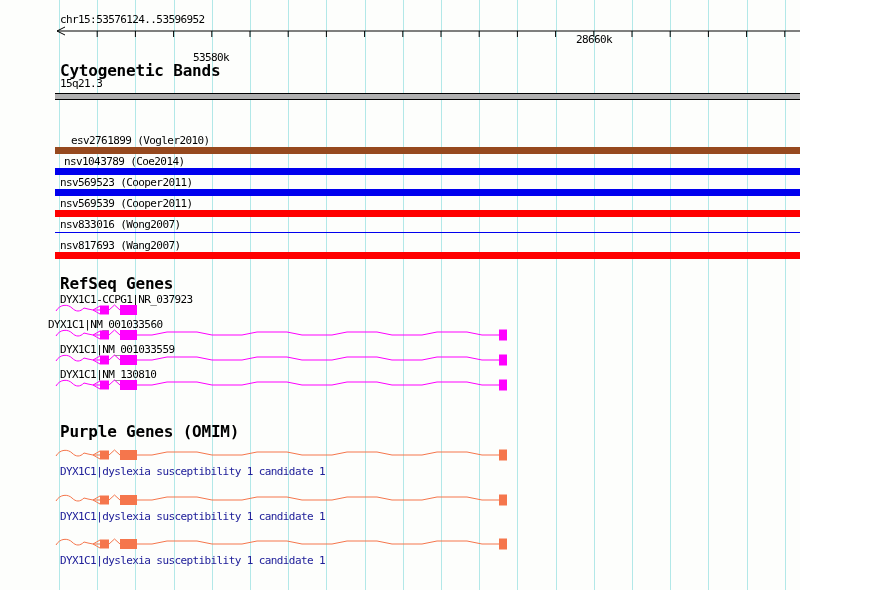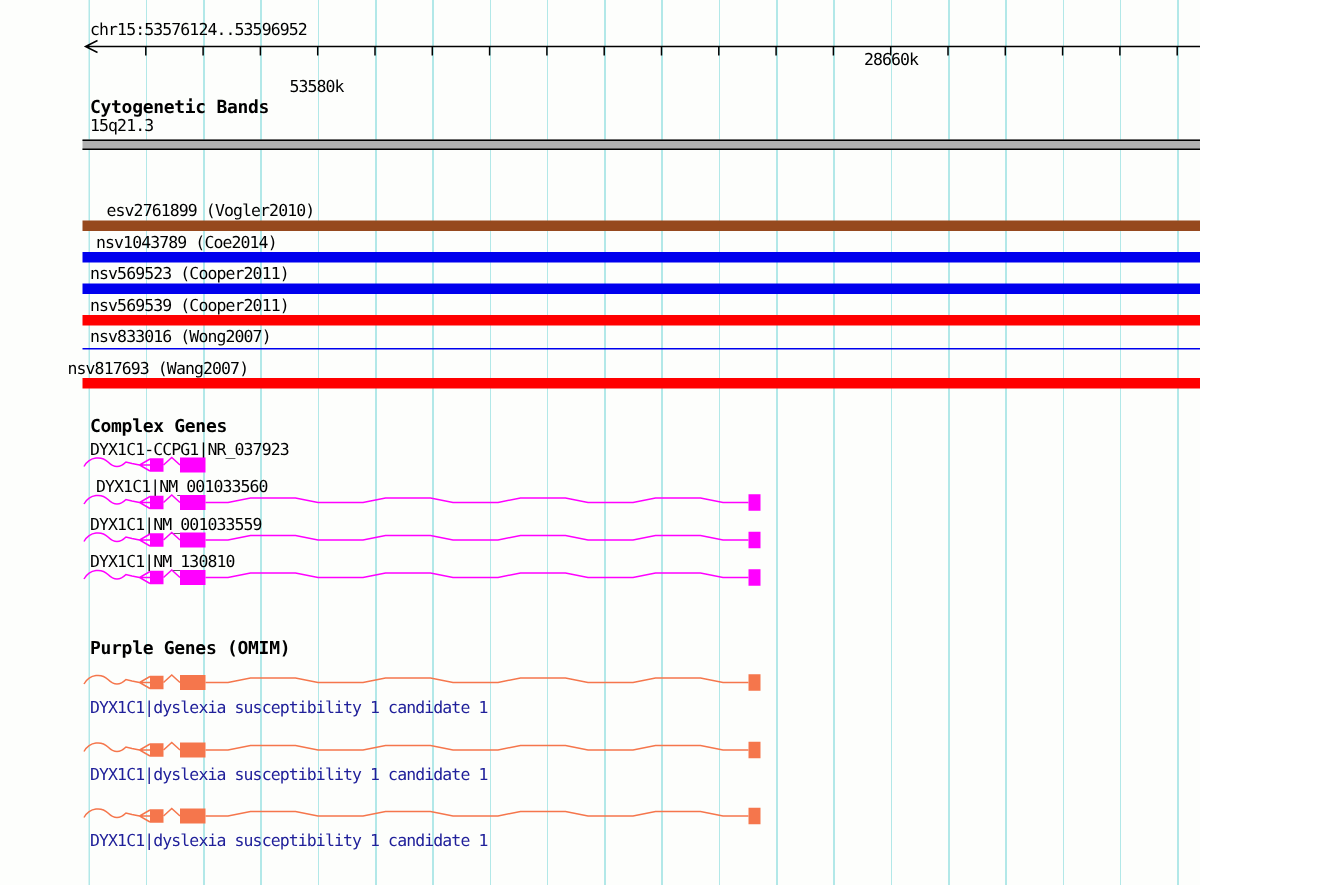--- a/index.html
+++ b/index.html
@@ -17,21 +17,21 @@
       #b2e8e8 0px, #b2e8e8 1px, transparent 1px, transparent 38.2px);
     pointer-events: none;
   }
   .small-label {
     position: absolute;
     font-size: 11px; line-height: 11px; letter-spacing: -0.6px;
     white-space: pre;
   }
   .track-title {
     position: absolute; left: 60px;
-    font-size: 12px; line-height: 12px; font-weight: bold;
+    font-size: 16px; line-height: 12px; font-weight: bold;
     letter-spacing: -0.2px; white-space: pre;
   }
   .tick-label { transform: translateX(-50%); }
   .var-bar {
     position: absolute; left: 55px; width: 807px; height: 7px;
   }
   .cyto-band {
     position: absolute; left: 55px; width: 808px; height: 7px;
     box-sizing: border-box;
     border-top: 1px solid #000; border-bottom: 1px solid #000;
@@ -65,33 +65,33 @@
 
   <div class="small-label" style="left:60px; top:177px">nsv569523 (Cooper2011)</div>
   <div class="var-bar" style="top: 189px; background: rgb(0, 0, 238); height: 7px;"></div>
 
   <div class="small-label" style="left:60px; top:198px">nsv569539 (Cooper2011)</div>
   <div class="var-bar" style="top: 210px; background: rgb(255, 0, 0); height: 7px;"></div>
 
   <div class="small-label" style="left:60px; top:219px">nsv833016 (Wong2007)</div>
   <div class="var-bar" style="top: 231px; background: rgb(0, 0, 238); height: 1px; margin-top: 1px;"></div>
 
-  <div class="small-label" style="left:45px; top:240px">nsv817693 (Wang2007)</div>
+  <div class="small-label" style="left:60px; top:240px">nsv817693 (Wang2007)</div>
   <div class="var-bar" style="top: 252px; background: rgb(255, 0, 0); height: 7px;"></div>
 
-  <div class="track-title" style="top:278px">Complex Genes</div>
+  <div class="track-title" style="top:278px">RefSeq Genes</div>
 
   <div class="small-label" style="left:60px; top:294px">DYX1C1-CCPG1|NR_037923</div>
   <svg class="layer gene-glyph" width="890" height="26" style="top:297px">
       <path d="M56 14 C60 7 68 7 72 11 C76 15 80 15 84 11 L88 12 L93 13 M100 9 L93 13 L100 17 M93 13 L101 13 M109 13 L114.5 8 L120 13" stroke="#ff00ff" fill="none" stroke-width="1"></path>
       <rect x="100" y="8.5" width="9" height="9" fill="#ff00ff"></rect>
       <rect x="120" y="8" width="17" height="10" fill="#ff00ff"></rect>
     </svg>
 
-  <div class="small-label" style="left:64px; top:319px">DYX1C1|NM_001033560</div>
+  <div class="small-label" style="left:48px; top:319px">DYX1C1|NM_001033560</div>
   <svg class="layer gene-glyph" width="890" height="26" style="top:322px">
       <path d="M56 14 C60 7 68 7 72 11 C76 15 80 15 84 11 L88 12 L93 13 M100 9 L93 13 L100 17 M93 13 L101 13 M109 13 L114.5 8 L120 13 M137 13 l15 0 l15 -3 l30 0 l15 3 l15 0 l15 0 l15 -3 l30 0 l15 3 l15 0 l15 0 l15 -3 l30 0 l15 3 l15 0 l15 0 l15 -3 l30 0 l15 3 l15 0 L499 13" stroke="#ff00ff" fill="none" stroke-width="1"></path>
       <rect x="100" y="8.5" width="9" height="9" fill="#ff00ff"></rect>
       <rect x="120" y="8" width="17" height="10" fill="#ff00ff"></rect>
       <rect x="499" y="7.5" width="8" height="11" fill="#ff00ff"></rect>
     </svg>
 
   <div class="small-label" style="left:60px; top:344px">DYX1C1|NM_001033559</div>
   <svg class="layer gene-glyph" width="890" height="26" style="top:347px">
       <path d="M56 14 C60 7 68 7 72 11 C76 15 80 15 84 11 L88 12 L93 13 M100 9 L93 13 L100 17 M93 13 L101 13 M109 13 L114.5 8 L120 13 M137 13 l15 0 l15 -3 l30 0 l15 3 l15 0 l15 0 l15 -3 l30 0 l15 3 l15 0 l15 0 l15 -3 l30 0 l15 3 l15 0 l15 0 l15 -3 l30 0 l15 3 l15 0 L499 13" stroke="#ff00ff" fill="none" stroke-width="1"></path>

